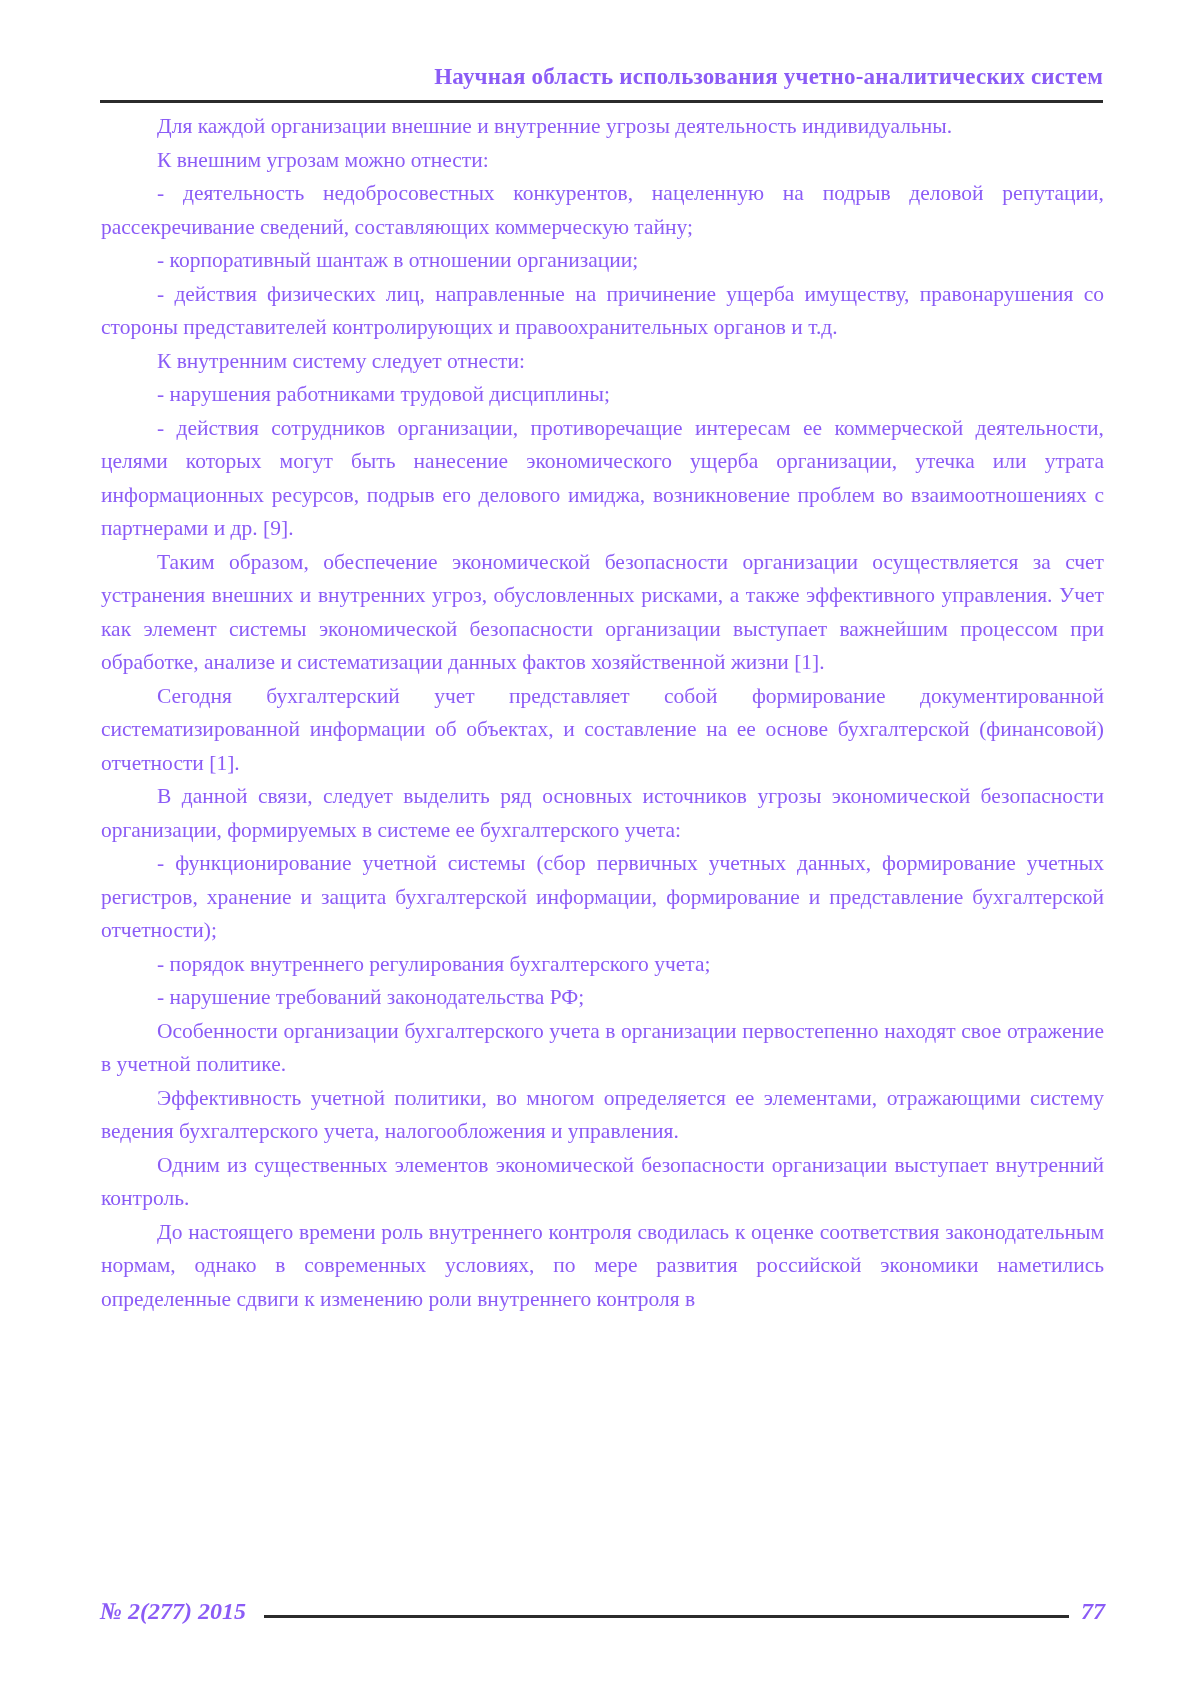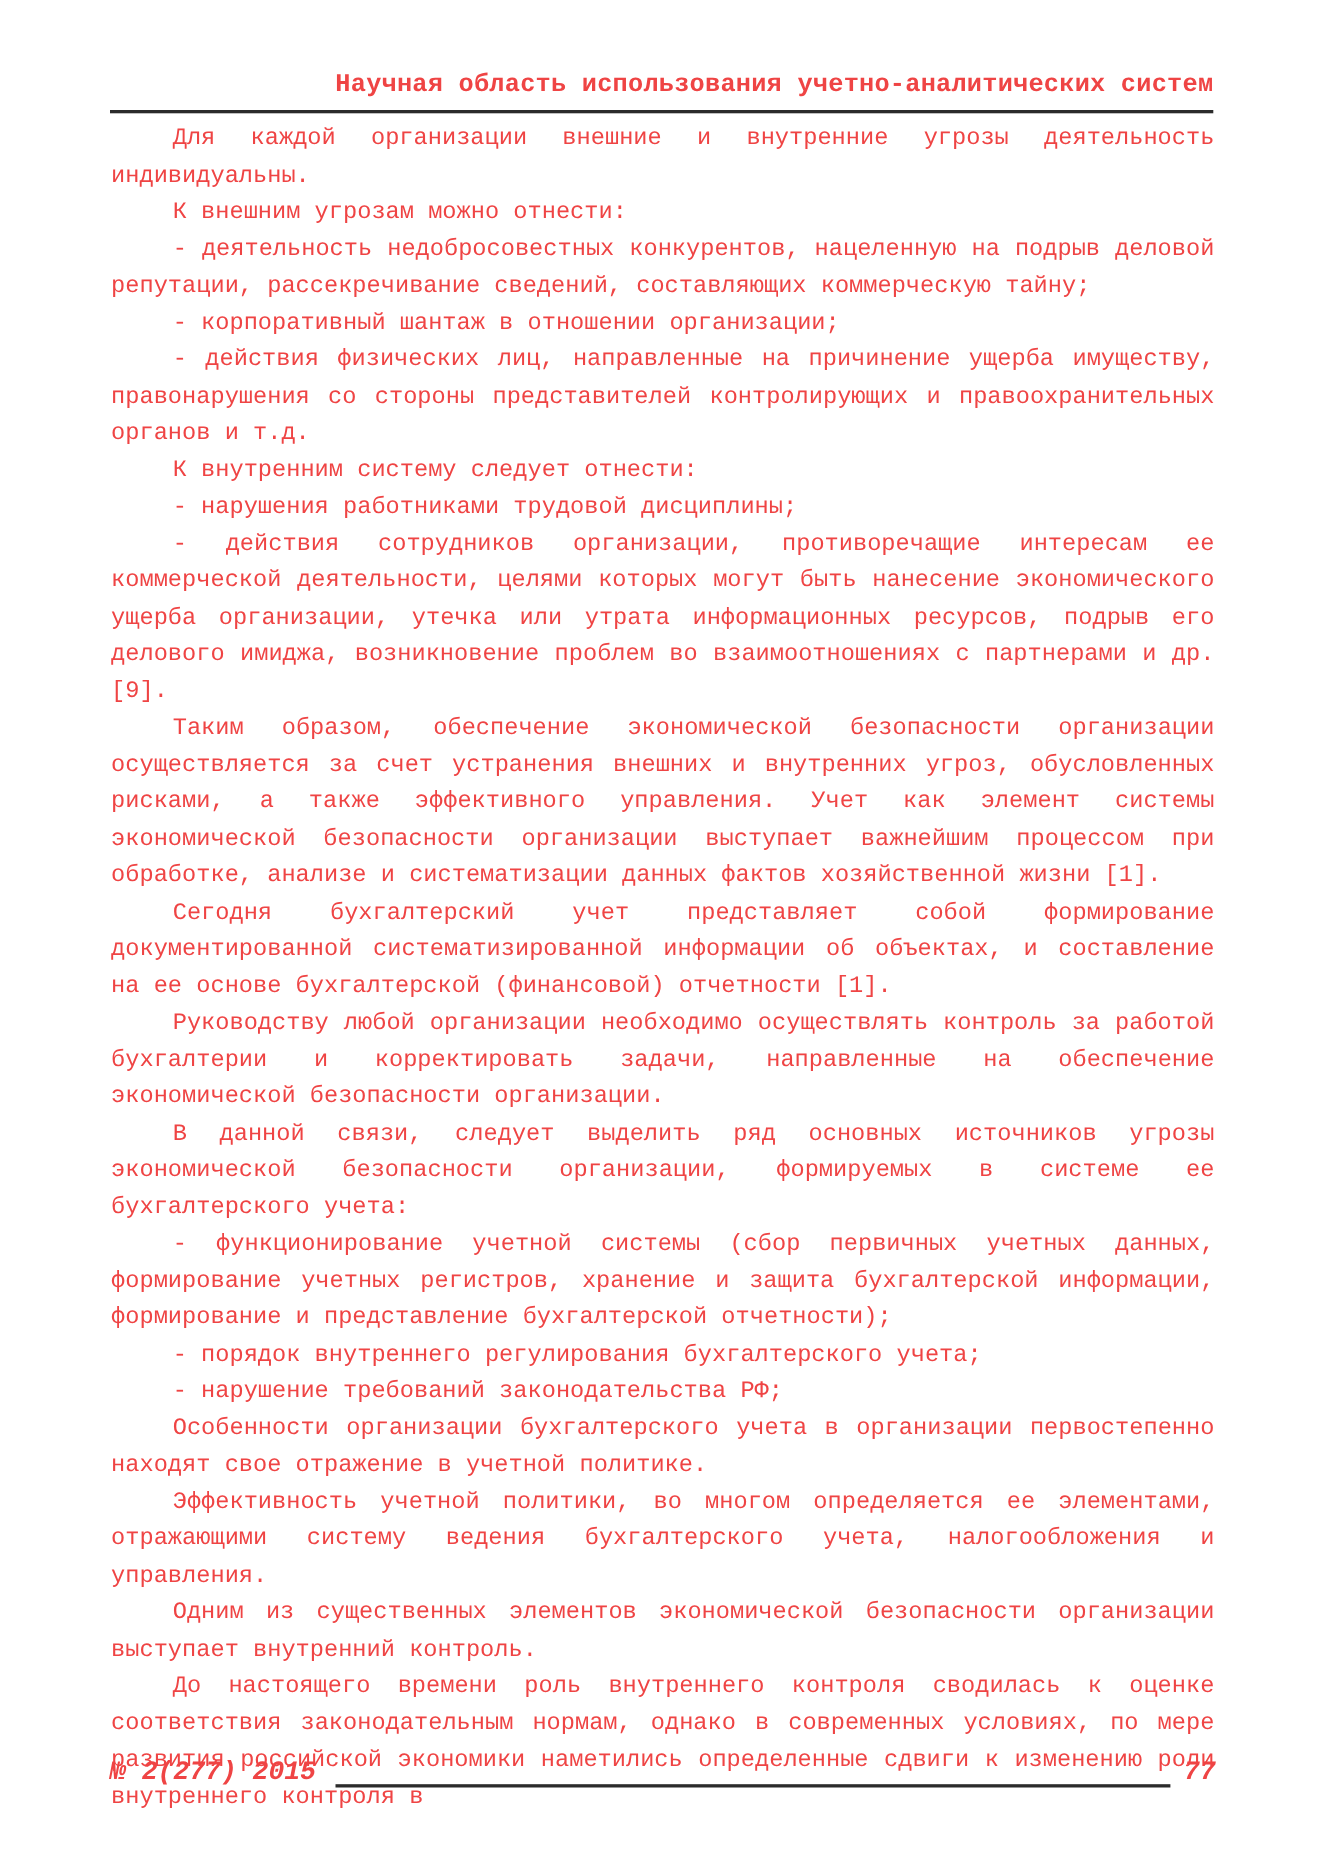--- a/index.html
+++ b/index.html
@@ -2,22 +2,22 @@
 <html><head>
 <meta charset="utf-8">
 <style>
   * { box-sizing: border-box; }
   html, body { margin: 0; padding: 0; background: #ffffff; }
   .page {
     position: relative;
     width: 1200px;
     height: 1698px;
     background: #ffffff;
-    font-family: Liberation Mono, monospace;
-    color: #ef4444;
+    font-family: Liberation Serif, serif;
+    color: #8b5cf6;
     overflow: hidden;
   }
   .page-header {
     position: absolute;
     top: 64px;
     left: 100px;
     right: 97px;
     text-align: right;
   }
   .header-title {
@@ -46,21 +46,21 @@
     margin: 0;
     padding: 0;
     text-indent: 56px;
   }
   .page-footer {
     position: absolute;
     left: 100px;
     right: 95px;
     top: 1598px;
     display: flex;
-    align-items: flex-end;
+    align-items: center;
     font-size: 24px;
     font-weight: bold;
     font-style: italic;
   }
   .footer-issue { white-space: nowrap; }
   .footer-rule {
     flex: 1;
     height: 0;
     border-top: 3.5px solid #2b2b2b;
     margin: 10px 12px 0 18px;
@@ -81,21 +81,20 @@
     <p>Для каждой организации внешние и внутренние угрозы деятельность индивидуальны.</p>
     <p>К внешним угрозам можно отнести:</p>
     <p>- деятельность недобросовестных конкурентов, нацеленную на подрыв деловой репутации, рассекречивание сведений, составляющих коммерческую тайну;</p>
     <p>- корпоративный шантаж в отношении организации;</p>
     <p>- действия физических лиц, направленные на причинение ущерба имуществу, правонарушения со стороны представителей контролирующих и правоохранительных органов и т.д.</p>
     <p>К внутренним систему следует отнести:</p>
     <p>- нарушения работниками трудовой дисциплины;</p>
     <p>- действия сотрудников организации, противоречащие интересам ее коммерческой деятельности, целями которых могут быть нанесение экономического ущерба организации, утечка или утрата информационных ресурсов, подрыв его делового имиджа, возникновение проблем во взаимоотношениях с партнерами и др. [9].</p>
     <p>Таким образом, обеспечение экономической безопасности организации осуществляется за счет устранения внешних и внутренних угроз, обусловленных рисками, а также эффективного управления. Учет как элемент системы экономической безопасности организации выступает важнейшим процессом при обработке, анализе и систематизации данных фактов хозяйственной жизни [1].</p>
     <p>Сегодня бухгалтерский учет представляет собой формирование документированной систематизированной информации об объектах, и составление на ее основе бухгалтерской (финансовой) отчетности [1].</p>
-    <p>Руководству любой организации необходимо осуществлять контроль за работой бухгалтерии и корректировать задачи, направленные на обеспечение экономической безопасности организации.</p>
     <p>В данной связи, следует выделить ряд основных источников угрозы экономической безопасности организации, формируемых в системе ее бухгалтерского учета:</p>
     <p>- функционирование учетной системы (сбор первичных учетных данных, формирование учетных регистров, хранение и защита бухгалтерской информации, формирование и представление бухгалтерской отчетности);</p>
     <p>- порядок внутреннего регулирования бухгалтерского учета;</p>
     <p>- нарушение требований законодательства РФ;</p>
     <p>Особенности организации бухгалтерского учета в организации первостепенно находят свое отражение в учетной политике.</p>
     <p>Эффективность учетной политики, во многом определяется ее элементами, отражающими систему ведения бухгалтерского учета, налогообложения и управления.</p>
     <p>Одним из существенных элементов экономической безопасности организации выступает внутренний контроль.</p>
     <p>До настоящего времени роль внутреннего контроля сводилась к оценке соответствия законодательным нормам, однако в современных условиях, по мере развития российской экономики наметились определенные сдвиги к изменению роли внутреннего контроля в</p>
   </div>
 

